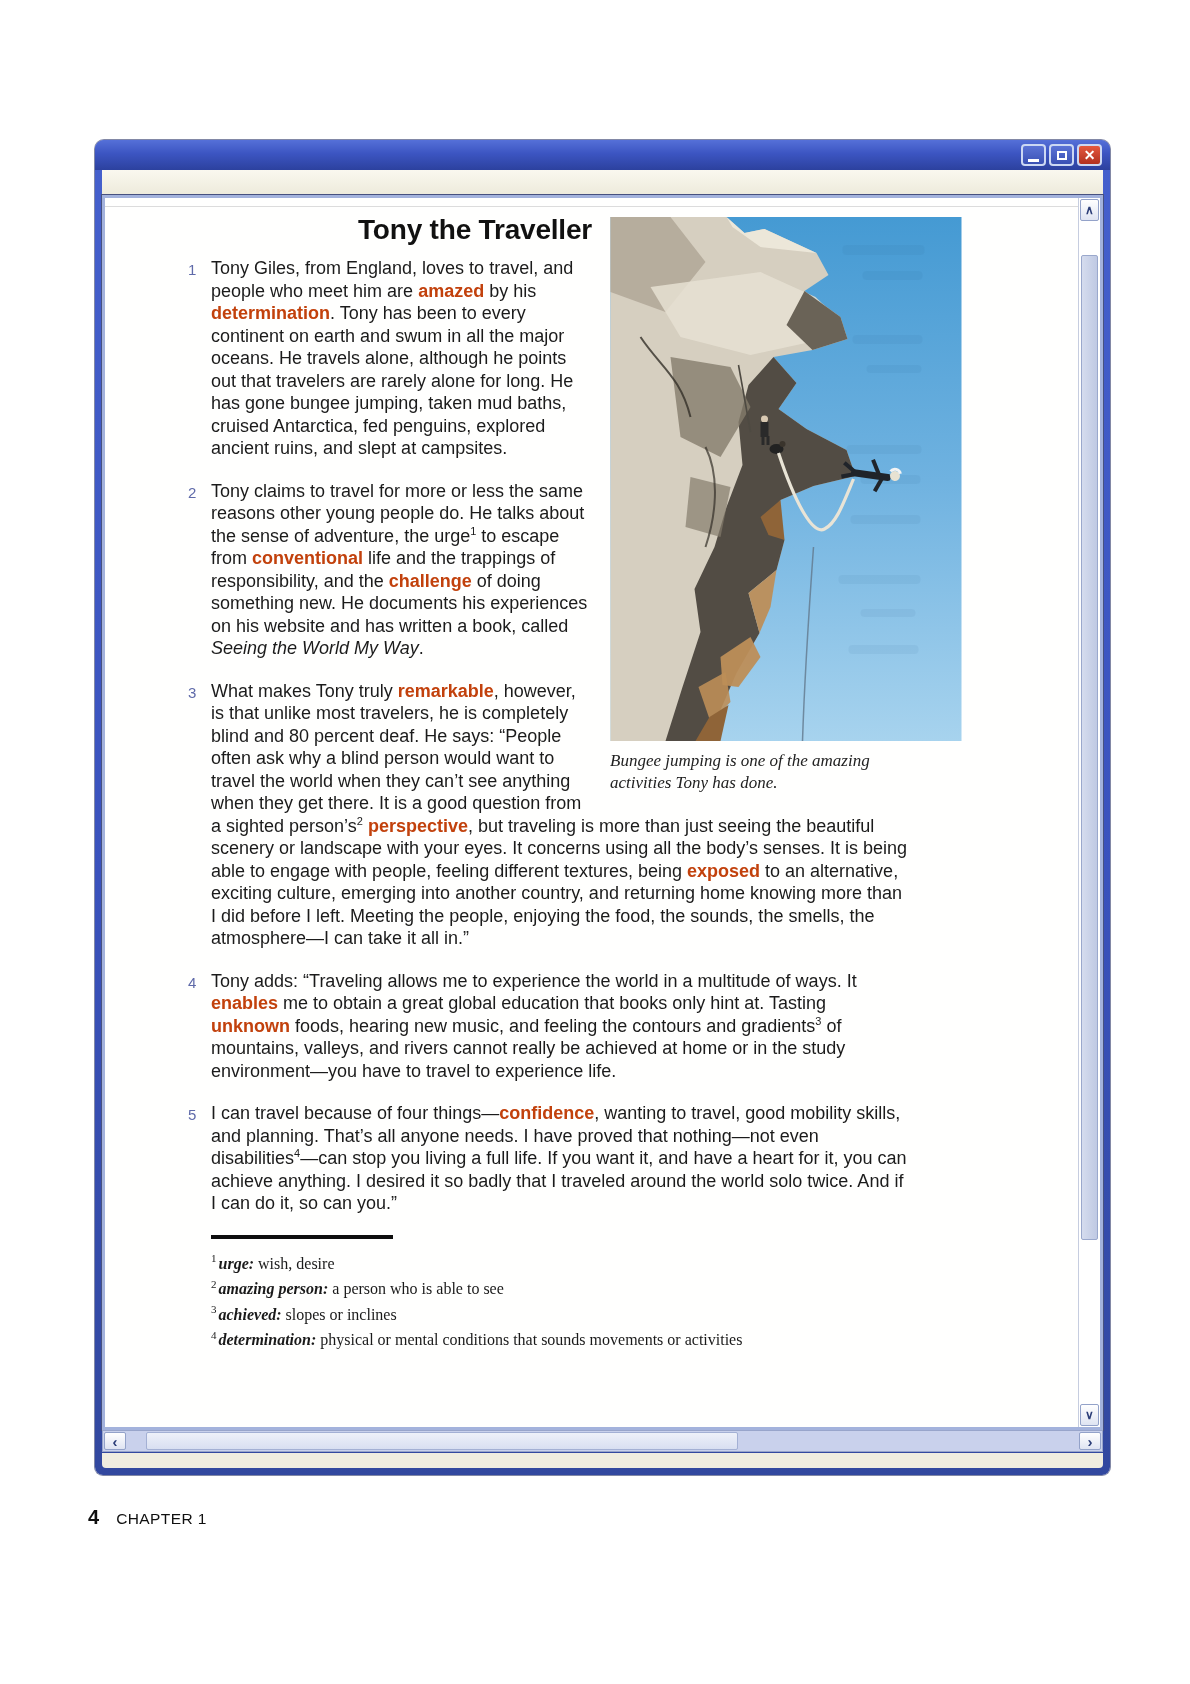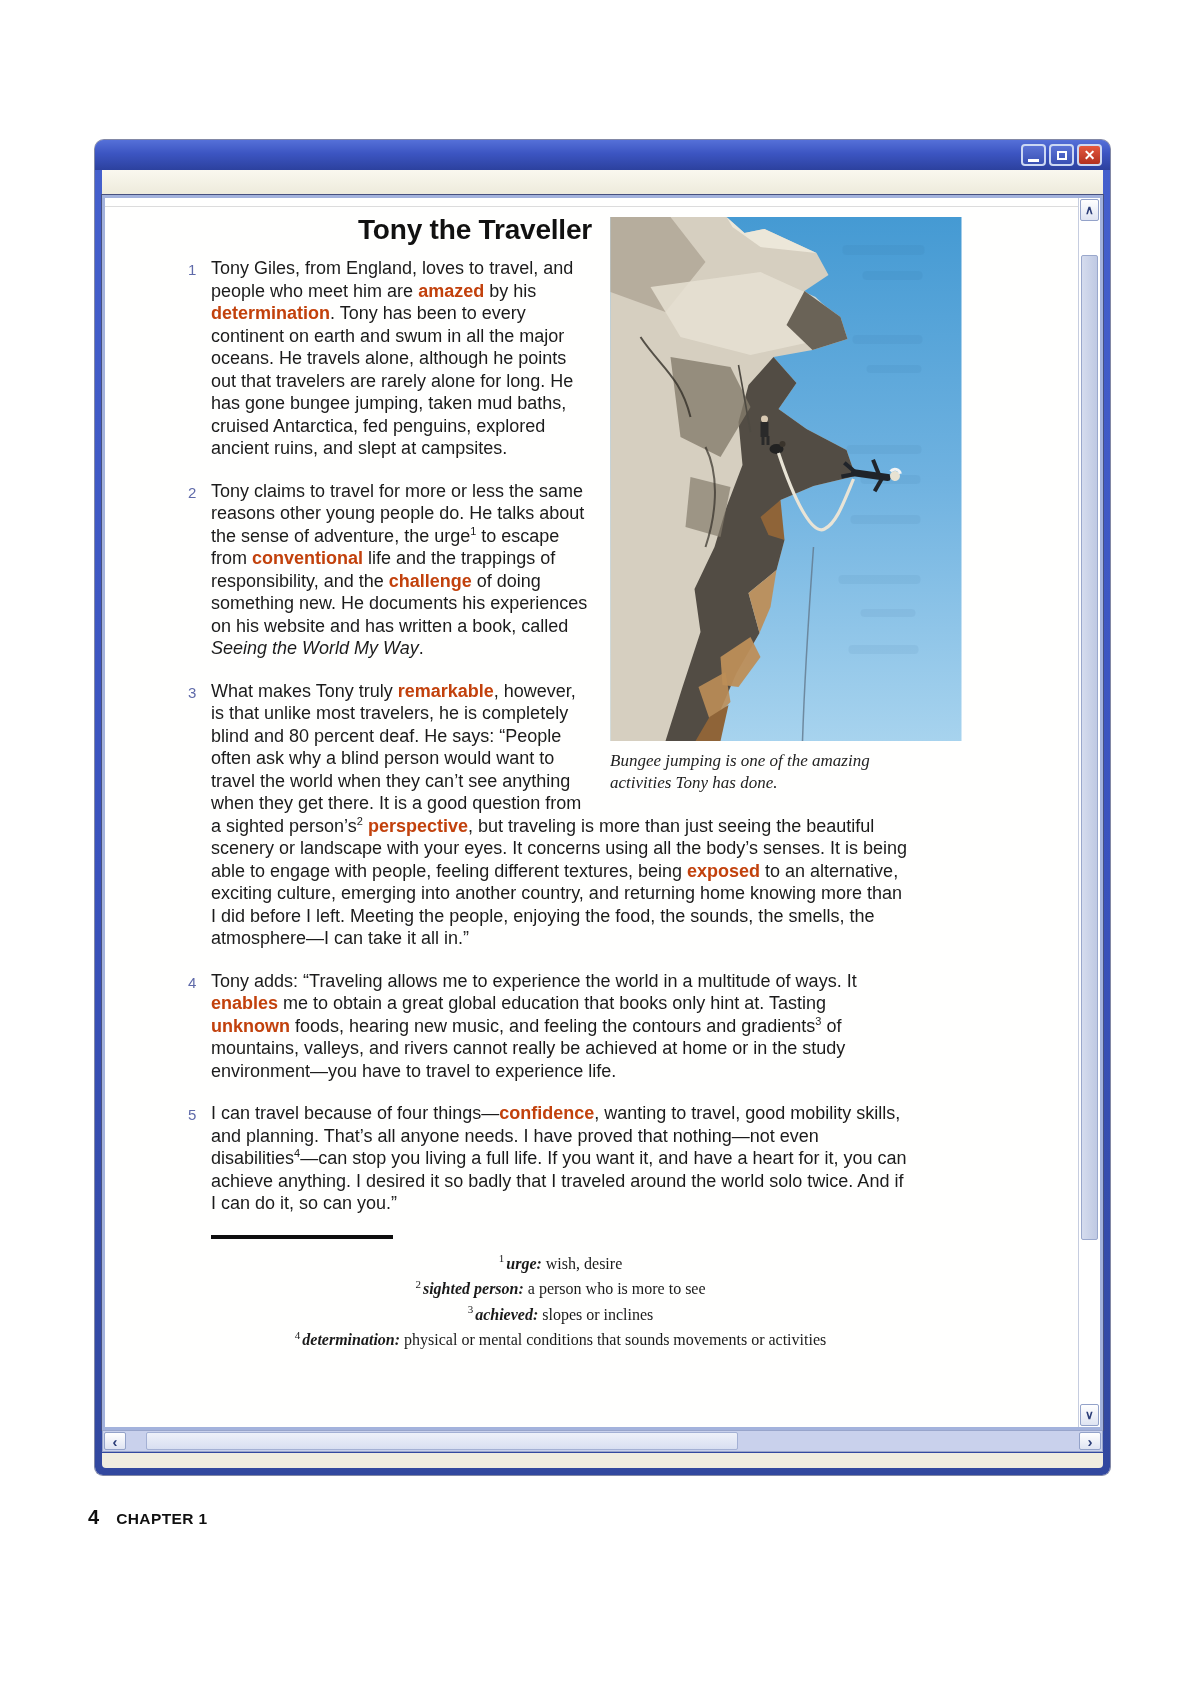--- a/index.html
+++ b/index.html
@@ -78,21 +78,21 @@
   .pnum{
     position:absolute;left:62px;top:2px;
     font-size:15px;color:#5f6aa9;
   }
   .ptext sup{font-size:11px;line-height:0;}
   .kw{font-weight:bold;color:#c2410c;}
   
   .fn-rule{width:182px;height:4px;background:#0e0e0e;margin:8px 0 12px 85px;}
   ul.footnotes{list-style:none;margin:0;padding:0 0 0 85px;
     font-family:"Liberation Serif",serif;font-size:16px;line-height:25.5px;color:#1a1a1a;}
-  ul.footnotes li{margin:0;text-align:center;}
+  ul.footnotes li{margin:0;}
   .fn-term{font-weight:bold;font-style:italic;}
   ul.footnotes sup{font-size:11px;line-height:0;margin-right:2px;}
   
   .vscroll{
     position:absolute;top:0;right:0;bottom:0;width:22px;
     background:#ffffff;border-left:1px solid #c6cddf;box-sizing:border-box;
   }
   .vs-btn,.hs-btn{
     position:absolute;background:linear-gradient(180deg,#ffffff,#dfe4f2);
     border:1px solid #93a2c9;box-sizing:border-box;border-radius:2px;
@@ -120,21 +120,21 @@
   .statusbar{
     position:absolute;left:7px;right:7px;bottom:7px;height:15px;
     background:#f0ede0;border-radius:0 0 4px 4px;
   }
   
   .page-footer{
     position:absolute;left:88px;top:1506px;
     display:flex;align-items:baseline;gap:17px;color:#101010;
   }
   .page-footer .num{font-size:20px;font-weight:bold;}
-  .page-footer .chap{font-size:15.5px;font-weight:bold;letter-spacing:.4px;}
+  .page-footer .chap{font-size:15.5px;font-weight:normal;letter-spacing:.4px;}
 </style>
 </head>
 <body>
 
 <div class="window">
 
   <div class="titlebar">
     <div class="win-buttons">
       <div class="win-btn">
           <span class="glyph-min"></span>
@@ -250,21 +250,21 @@
             </li>
 
         </ol>
 
         <div class="fn-rule"></div>
 
         <ul class="footnotes">
 
             <li><sup>1</sup><span class="fn-term">urge:</span><span> wish, desire</span></li>
 
-            <li><sup>2</sup><span class="fn-term">sighted person:</span><span> a person who is more to see</span></li>
+            <li><sup>2</sup><span class="fn-term">amazing person:</span><span> a person who is able to see</span></li>
 
             <li><sup>3</sup><span class="fn-term">achieved:</span><span> slopes or inclines</span></li>
 
             <li><sup>4</sup><span class="fn-term">determination:</span><span> physical or mental conditions that sounds movements or activities</span></li>
 
         </ul>
 
       </article>
     </div>
 

